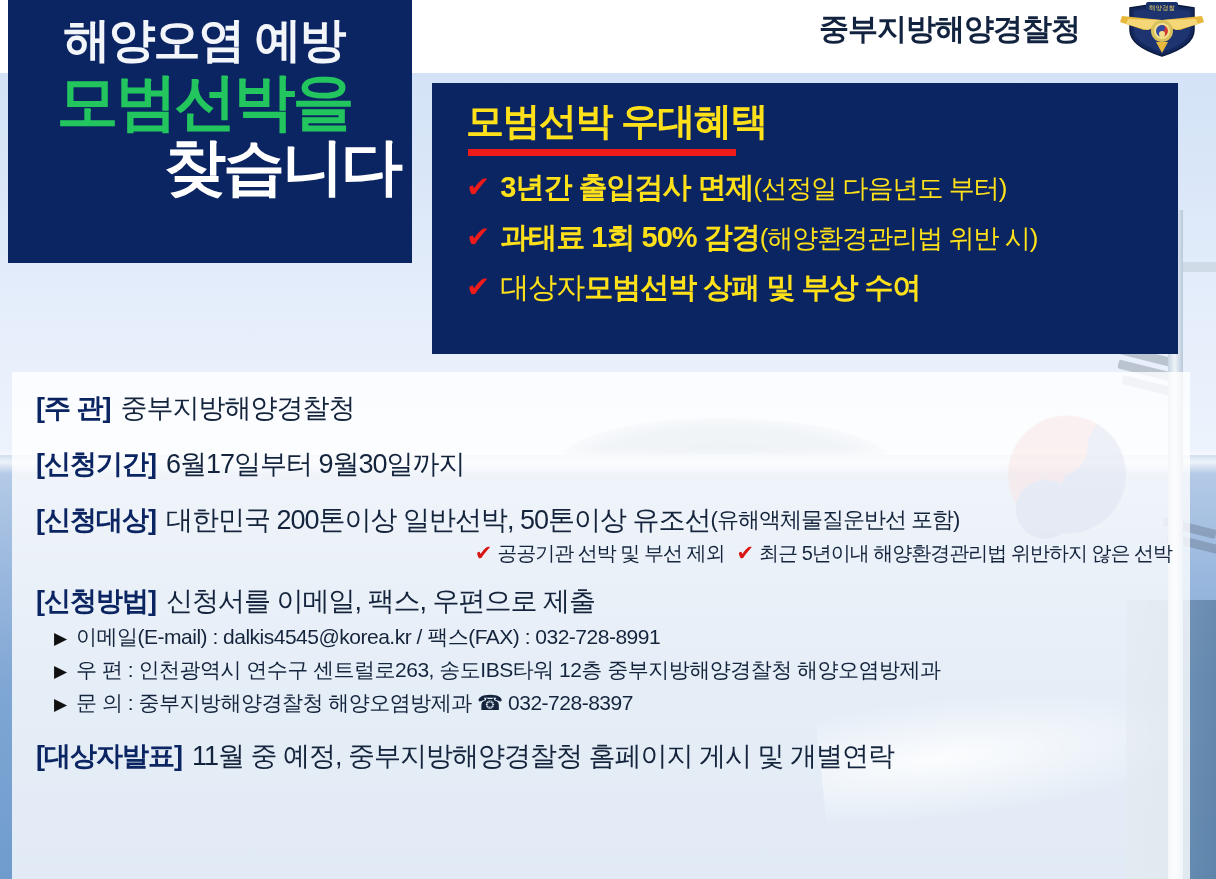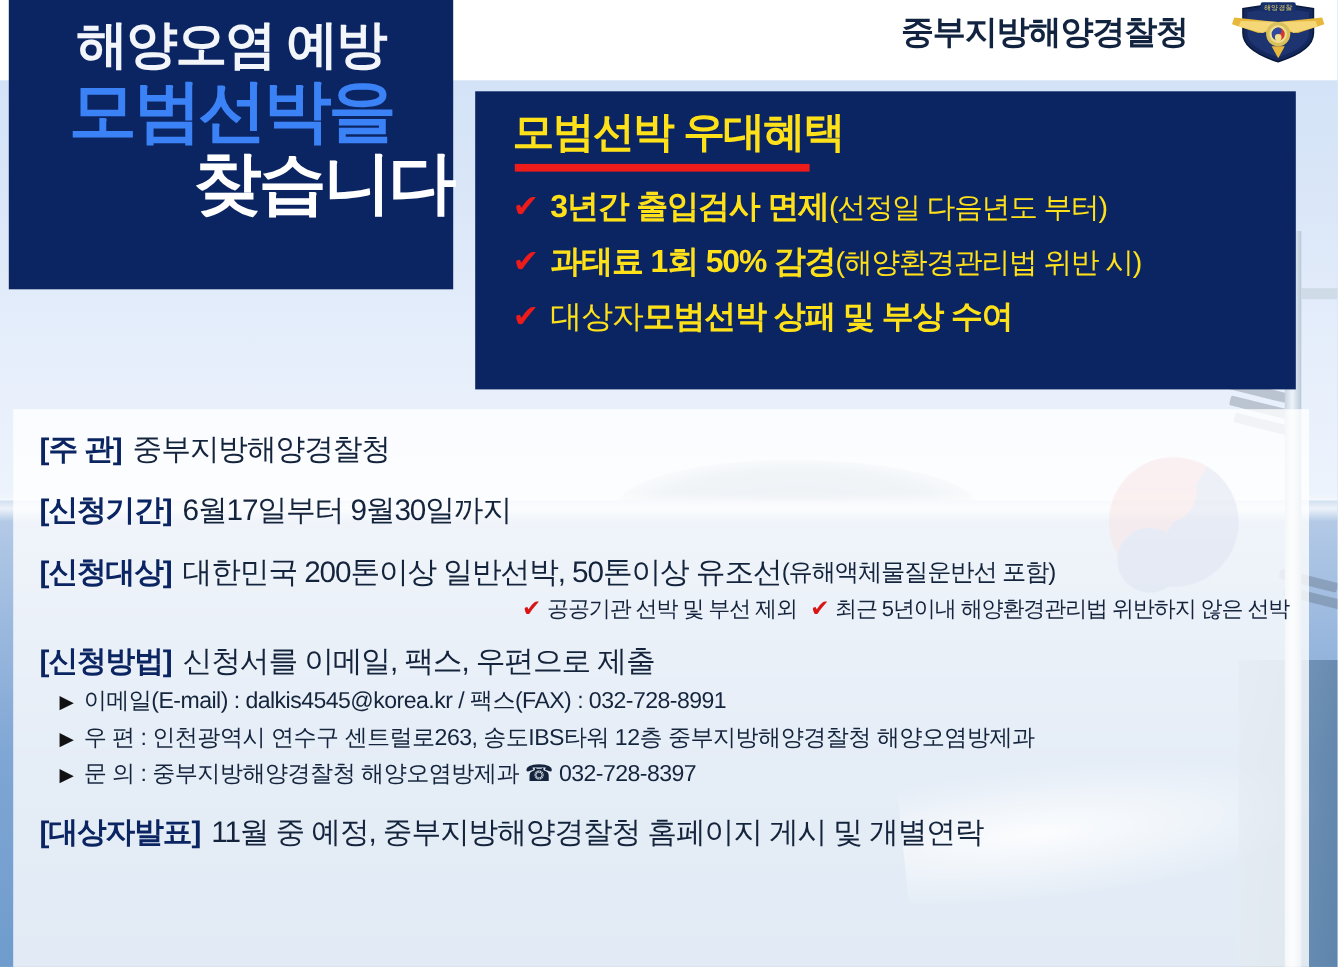--- a/index.html
+++ b/index.html
@@ -62,28 +62,28 @@
   .org-name{
     position:absolute;right:136px;top:9px;z-index:4;
     font-size:30px;font-weight:bold;color:#12233f;letter-spacing:-1px;white-space:nowrap;
   }
   
   .emblem{position:absolute;right:8px;top:0px;width:92px;height:58px;z-index:4;}
 
   
   .headline{
     position:absolute;left:8px;top:0;width:404px;height:263px;background:#0b2462;z-index:3;
-    box-sizing:border-box;padding:14px 0 0 0;text-align:center;
+    box-sizing:border-box;padding:14px 12px 0 0;text-align:center;
   }
   .headline .l1{
     color:#f2f5fa;font-weight:bold;font-size:47px;letter-spacing:-2px;line-height:1.12;
     white-space:nowrap;
   }
   .headline .l2{
-    color:#3b82f6;font-weight:bold;font-size:62px;letter-spacing:-3px;line-height:1.05;
+    color:#22c55e;font-weight:bold;font-size:62px;letter-spacing:-3px;line-height:1.05;
     white-space:nowrap;margin-top:2px;
   }
   .headline .l3{
     color:#ffffff;font-weight:bold;font-size:62px;letter-spacing:-3px;line-height:1.05;
     white-space:nowrap;text-align:right;padding-left:58px;
   }
 
   
   .benefits{
     position:absolute;left:432px;top:83px;width:746px;height:271px;background:#0b2462;z-index:3;

